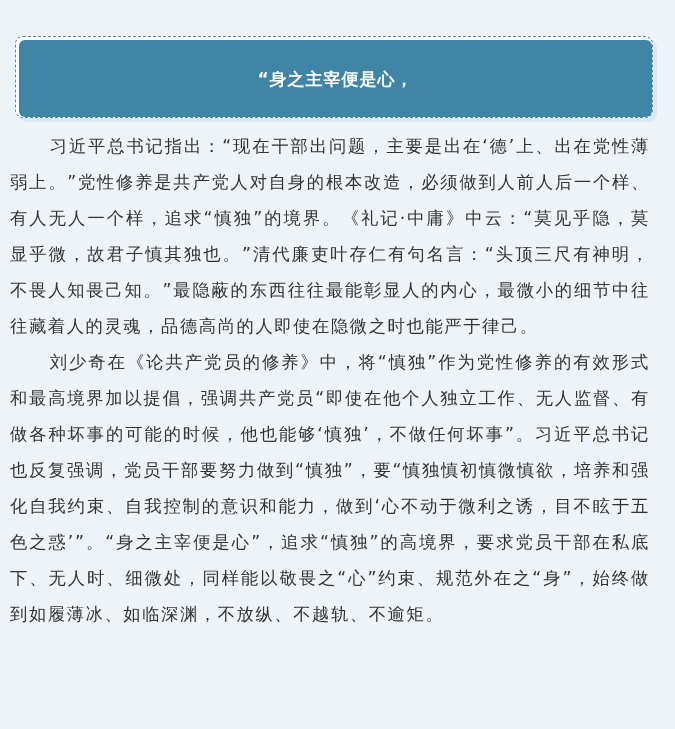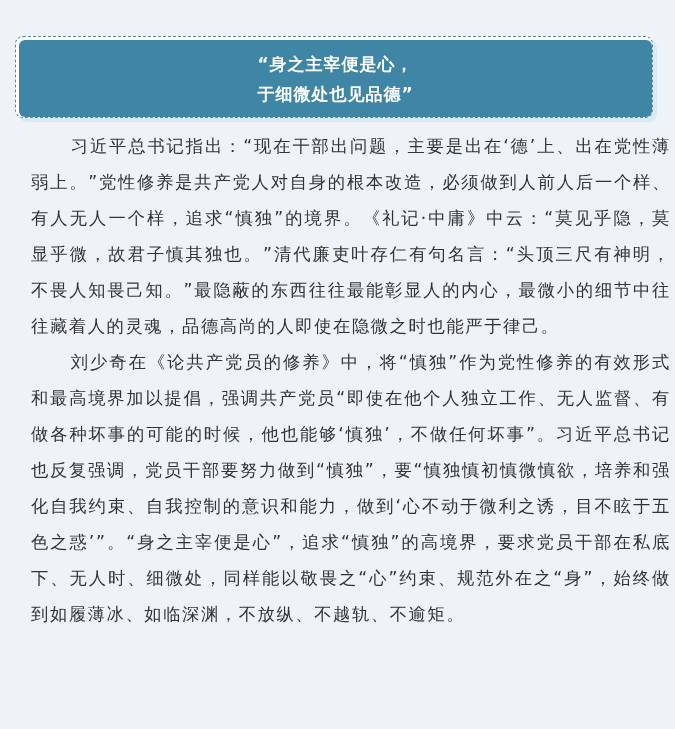--- a/index.html
+++ b/index.html
@@ -42,41 +42,40 @@
   .header-line {
     color: #ffffff;
     font-weight: bold;
     font-size: 17px;
     letter-spacing: 1px;
     line-height: 30px;
     white-space: nowrap;
   }
   .article {
     position: absolute;
-    left: 31px;
+    left: 10px;
     top: 128px;
     width: 640px;
   }
   .para {
     margin: 0;
     color: #333333;
     font-size: 17.3px;
     line-height: 36px;
     letter-spacing: 1.6px;
     text-align: justify;
     text-indent: 2.3em;
     word-break: break-all;
   }
 </style>
 </head>
 <body>
 
 <div class="header-wrap">
   <div class="header-box">
     <div class="header-line">“身之主宰便是心，</div>
-    <div class="header-line">于细微处也见品德”</div>
   </div>
 </div>
 
 <div class="article">
   <p class="para">习近平总书记指出：“现在干部出问题，主要是出在‘德’上、出在党性薄弱上。”党性修养是共产党人对自身的根本改造，必须做到人前人后一个样、有人无人一个样，追求“慎独”的境界。《礼记·中庸》中云：“莫见乎隐，莫显乎微，故君子慎其独也。”清代廉吏叶存仁有句名言：“头顶三尺有神明，不畏人知畏己知。”最隐蔽的东西往往最能彰显人的内心，最微小的细节中往往藏着人的灵魂，品德高尚的人即使在隐微之时也能严于律己。</p>
   <p class="para">刘少奇在《论共产党员的修养》中，将“慎独”作为党性修养的有效形式和最高境界加以提倡，强调共产党员“即使在他个人独立工作、无人监督、有做各种坏事的可能的时候，他也能够‘慎独’，不做任何坏事”。习近平总书记也反复强调，党员干部要努力做到“慎独”，要“慎独慎初慎微慎欲，培养和强化自我约束、自我控制的意识和能力，做到‘心不动于微利之诱，目不眩于五色之惑’”。“身之主宰便是心”，追求“慎独”的高境界，要求党员干部在私底下、无人时、细微处，同样能以敬畏之“心”约束、规范外在之“身”，始终做到如履薄冰、如临深渊，不放纵、不越轨、不逾矩。</p>
 </div>
 
 </body></html>

